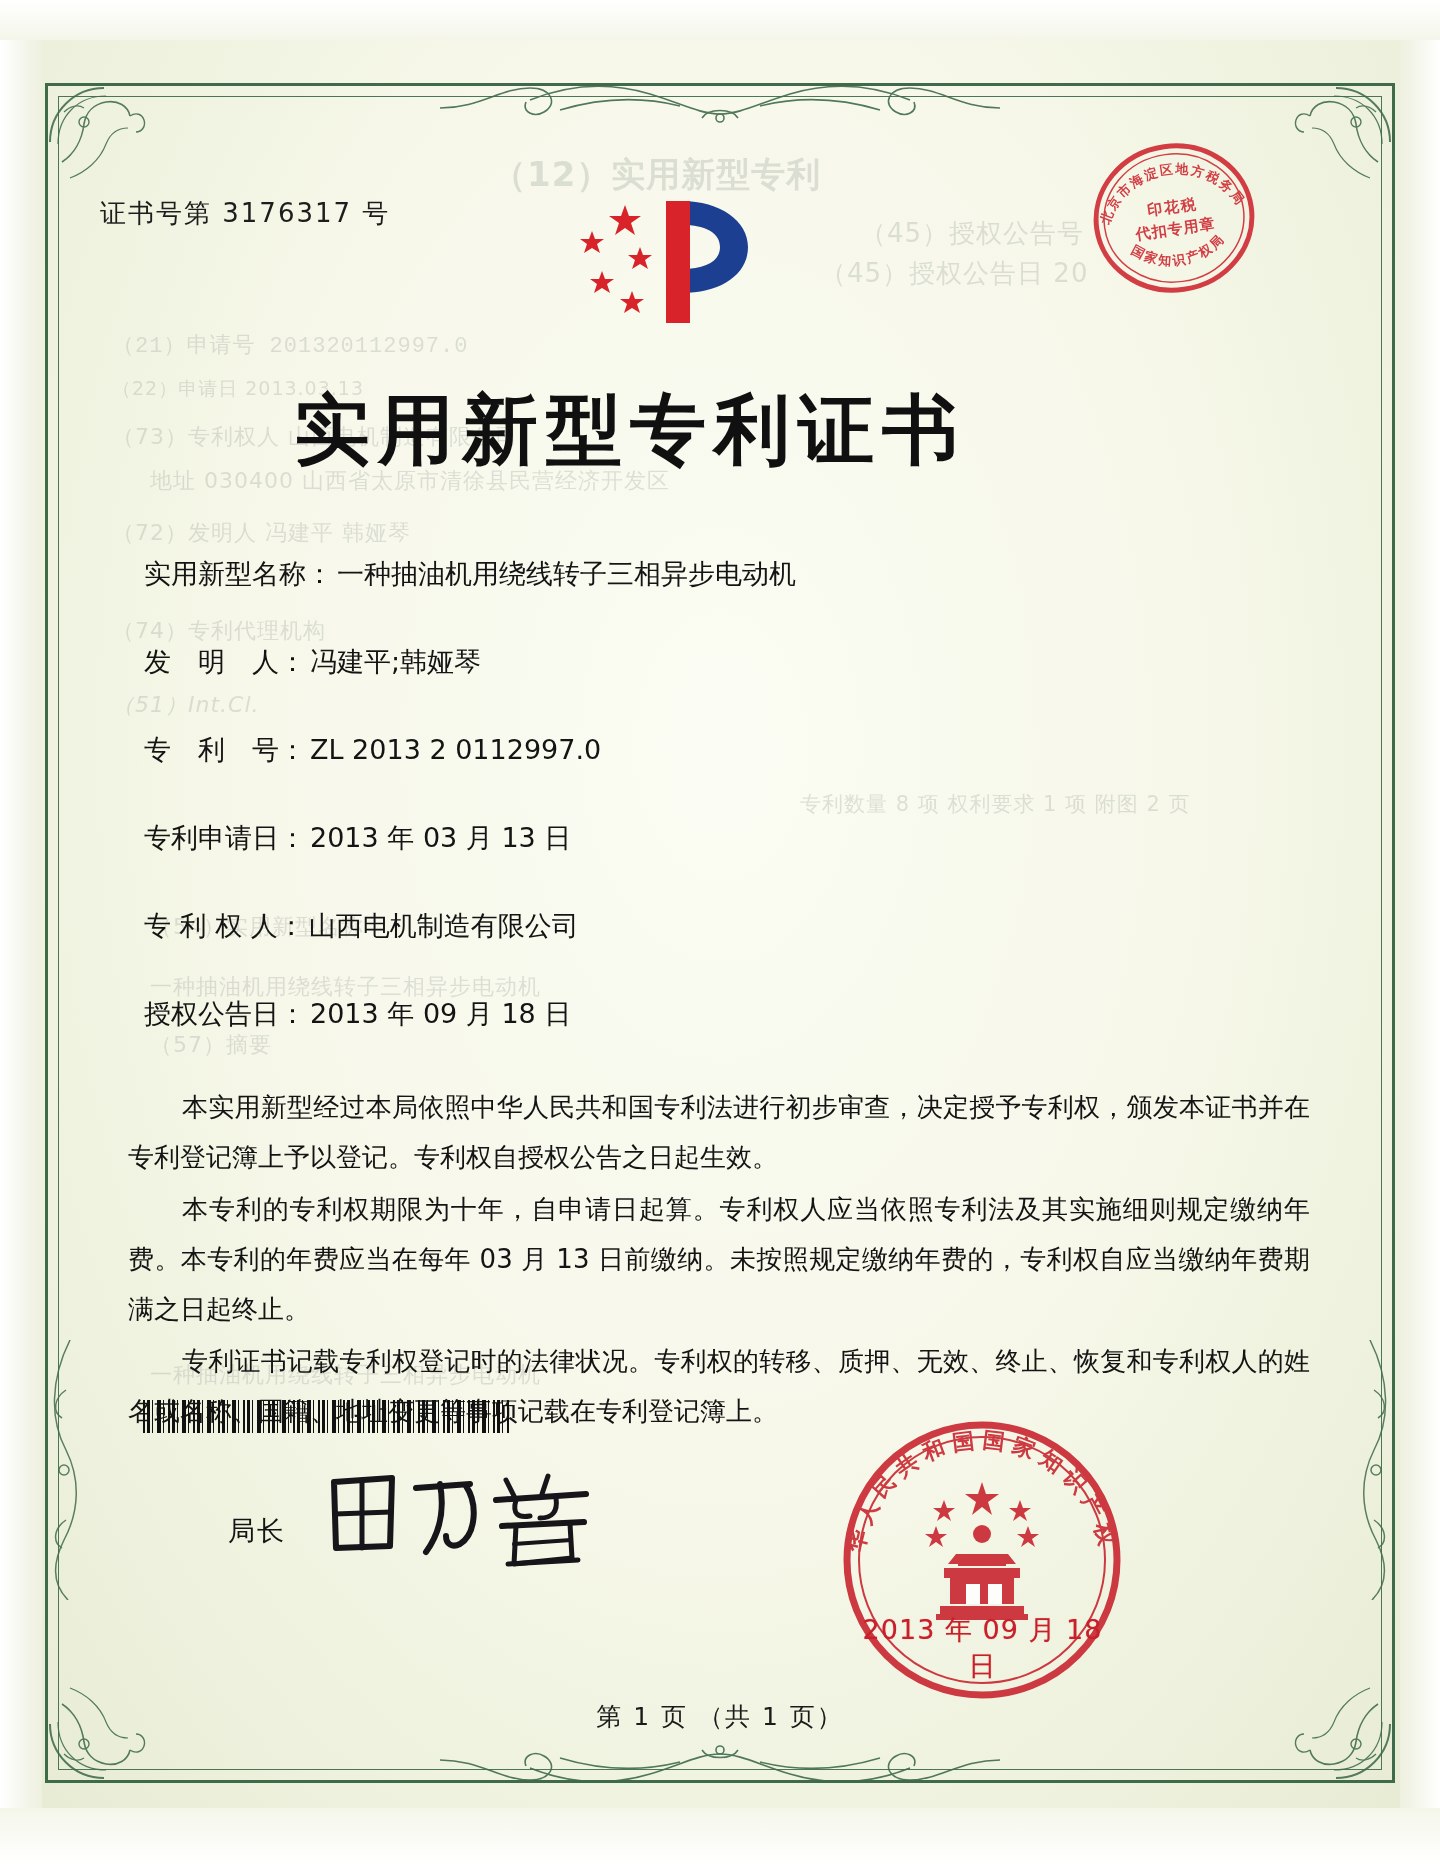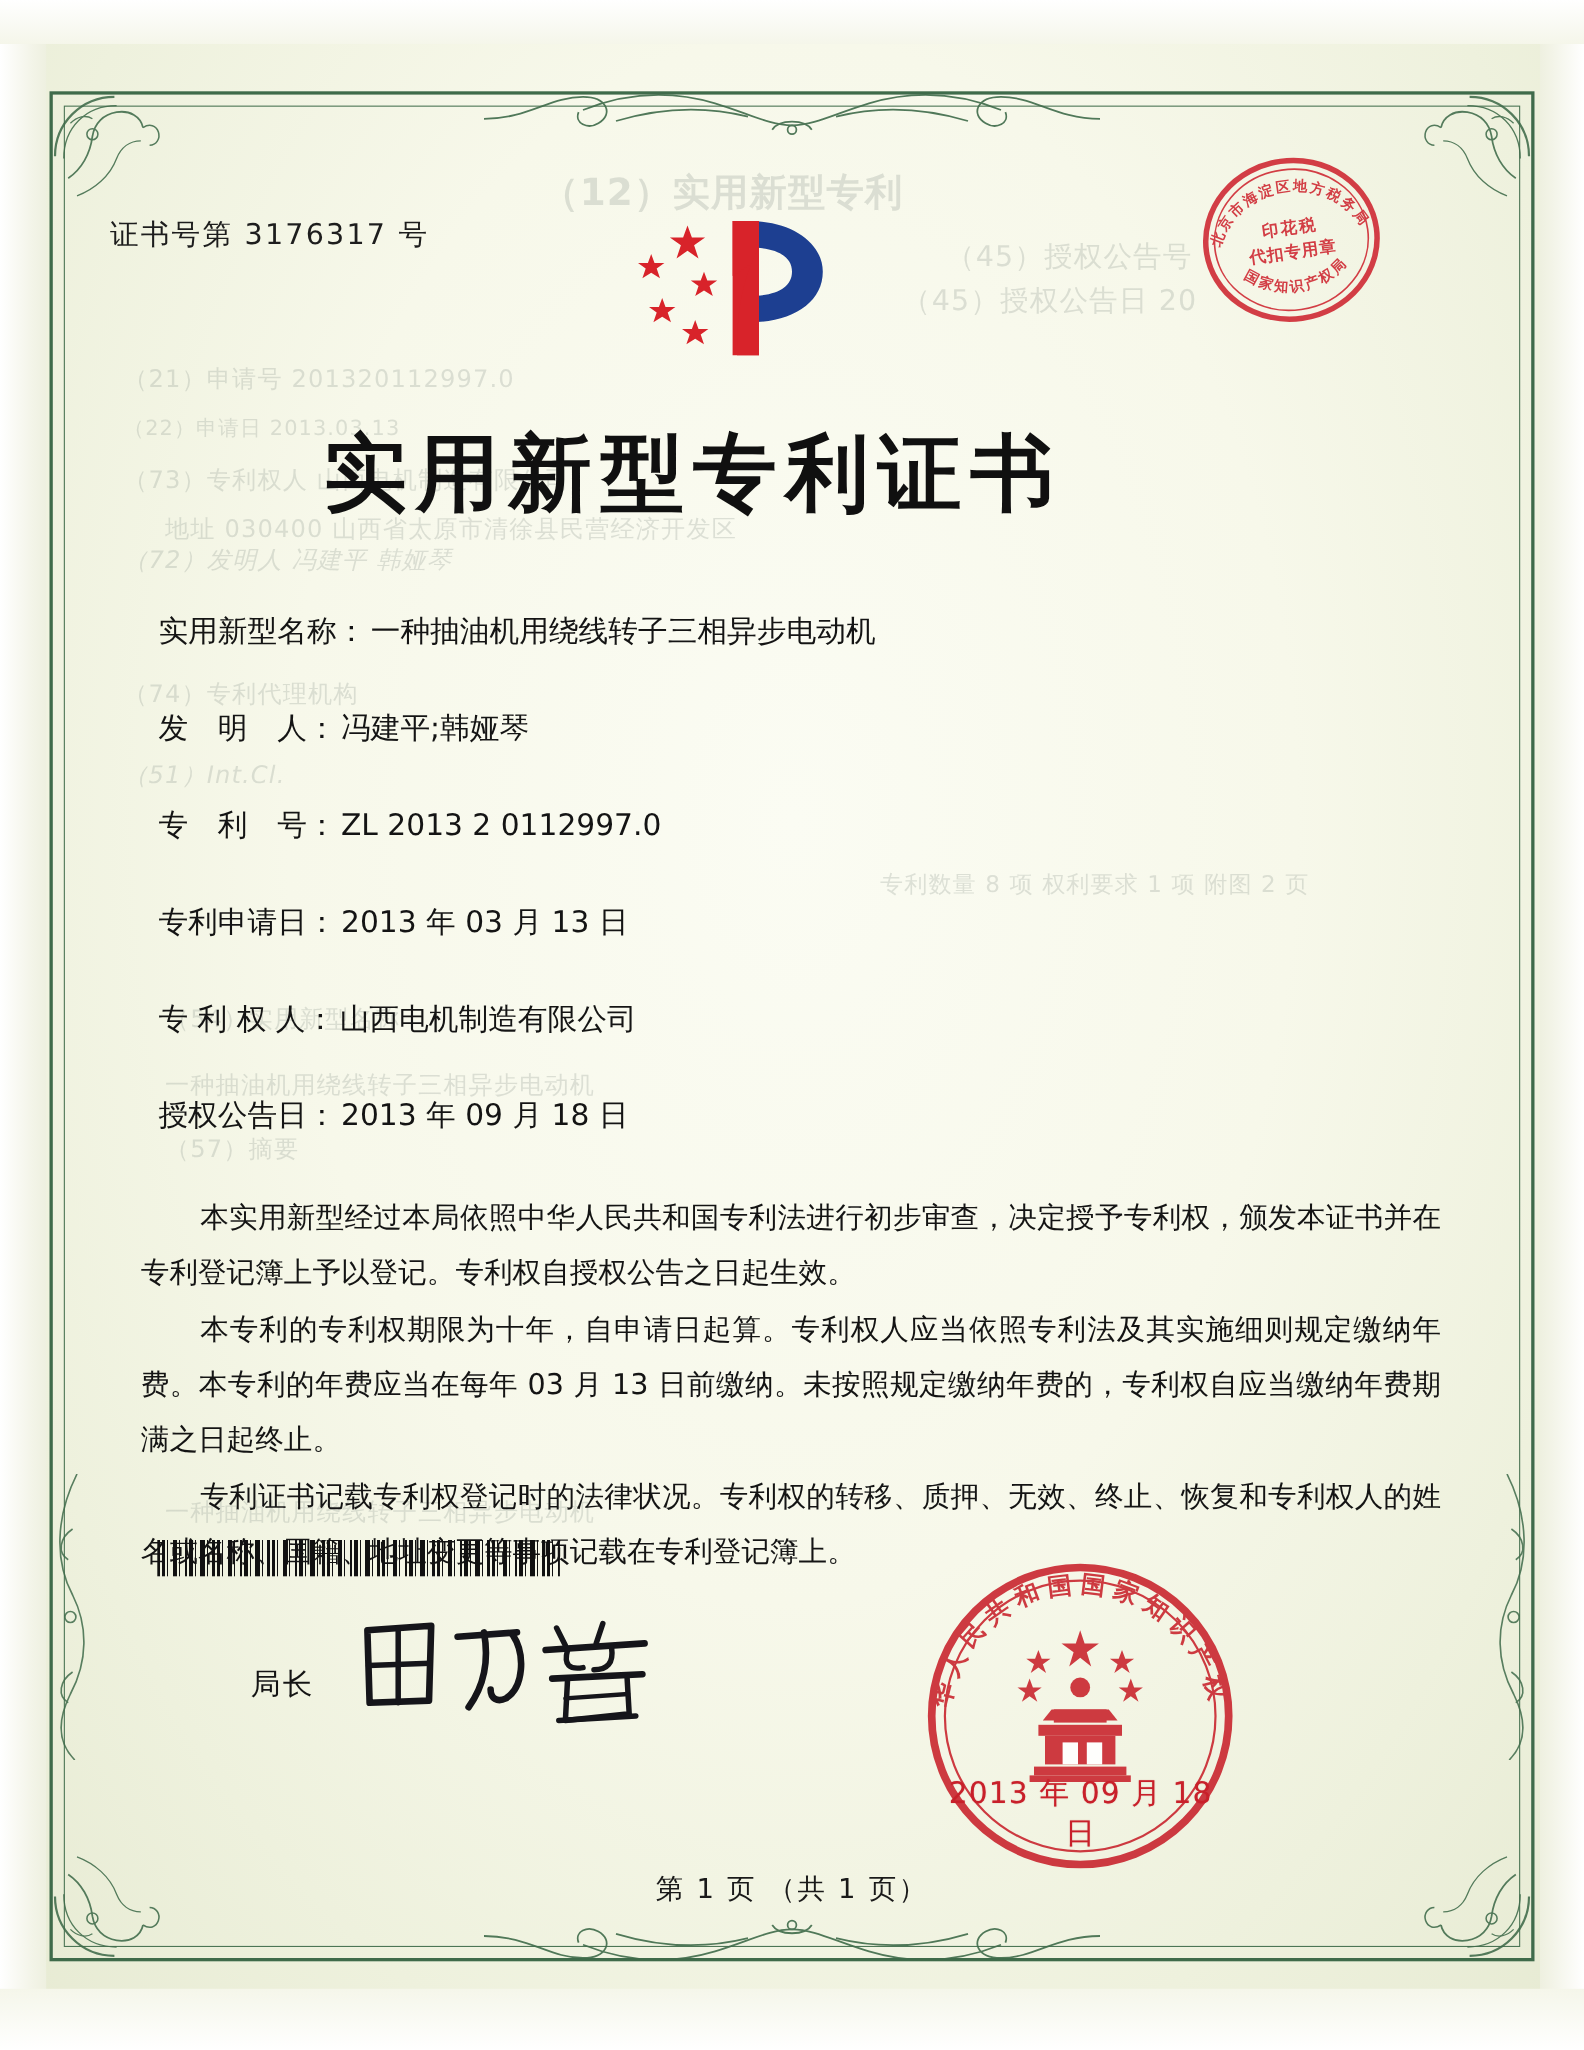--- a/index.html
+++ b/index.html
@@ -215,25 +215,25 @@
 <div class="page">
 
   <div class="paper-edge-l"></div>
   <div class="paper-edge-r"></div>
   <div class="paper-edge-t"></div>
   <div class="paper-edge-b"></div>
 
   <div class="ghost" style="left:492px; top:152px; font-size:34px; font-weight:700;">（12）实用新型专利</div>
   <div class="ghost" style="left:860px; top:216px; font-size:26px;">（45）授权公告号</div>
   <div class="ghost" style="left:820px; top:256px; font-size:26px;">（45）授权公告日  20</div>
-  <div class="ghost" style="left:112px; top:330px; font-size:22px;">（21）申请号 201320112997.0</div>
+  <div class="ghost" style="left:112px; top:330px; font-size:22px;font-family:Liberation Mono, monospace;">（21）申请号 201320112997.0</div>
   <div class="ghost" style="left:112px; top:376px; font-size:19px;">（22）申请日  2013.03.13</div>
   <div class="ghost" style="left:112px; top:422px; font-size:22px;">（73）专利权人 山西电机制造有限公司</div>
   <div class="ghost" style="left:150px; top:466px; font-size:22px;">地址  030400  山西省太原市清徐县民营经济开发区</div>
-  <div class="ghost" style="left:112px; top:494px; font-size:22px;font-style:italic;">（72）发明人  冯建平  韩娅琴</div>
+  <div class="ghost" style="left:112px; top:518px; font-size:22px;">（72）发明人  冯建平  韩娅琴</div>
   <div class="ghost" style="left:112px; top:616px; font-size:22px;">（74）专利代理机构</div>
   <div class="ghost" style="left:112px; top:690px; font-size:22px;font-style:italic;">（51）Int.Cl.</div>
   <div class="ghost" style="left:800px; top:790px; font-size:21px;">专利数量 8 项   权利要求 1 项   附图 2 页</div>
   <div class="ghost" style="left:150px; top:912px; font-size:22px;">（54）实用新型名称</div>
   <div class="ghost" style="left:150px; top:972px; font-size:22px;">一种抽油机用绕线转子三相异步电动机</div>
   <div class="ghost" style="left:150px; top:1030px; font-size:22px;">（57）摘要</div>
   <div class="ghost" style="left:150px; top:1360px; font-size:22px;">一种抽油机用绕线转子三相异步电动机</div>
 
   <div class="frame-outer"></div>
   <div class="frame-inner"></div>

